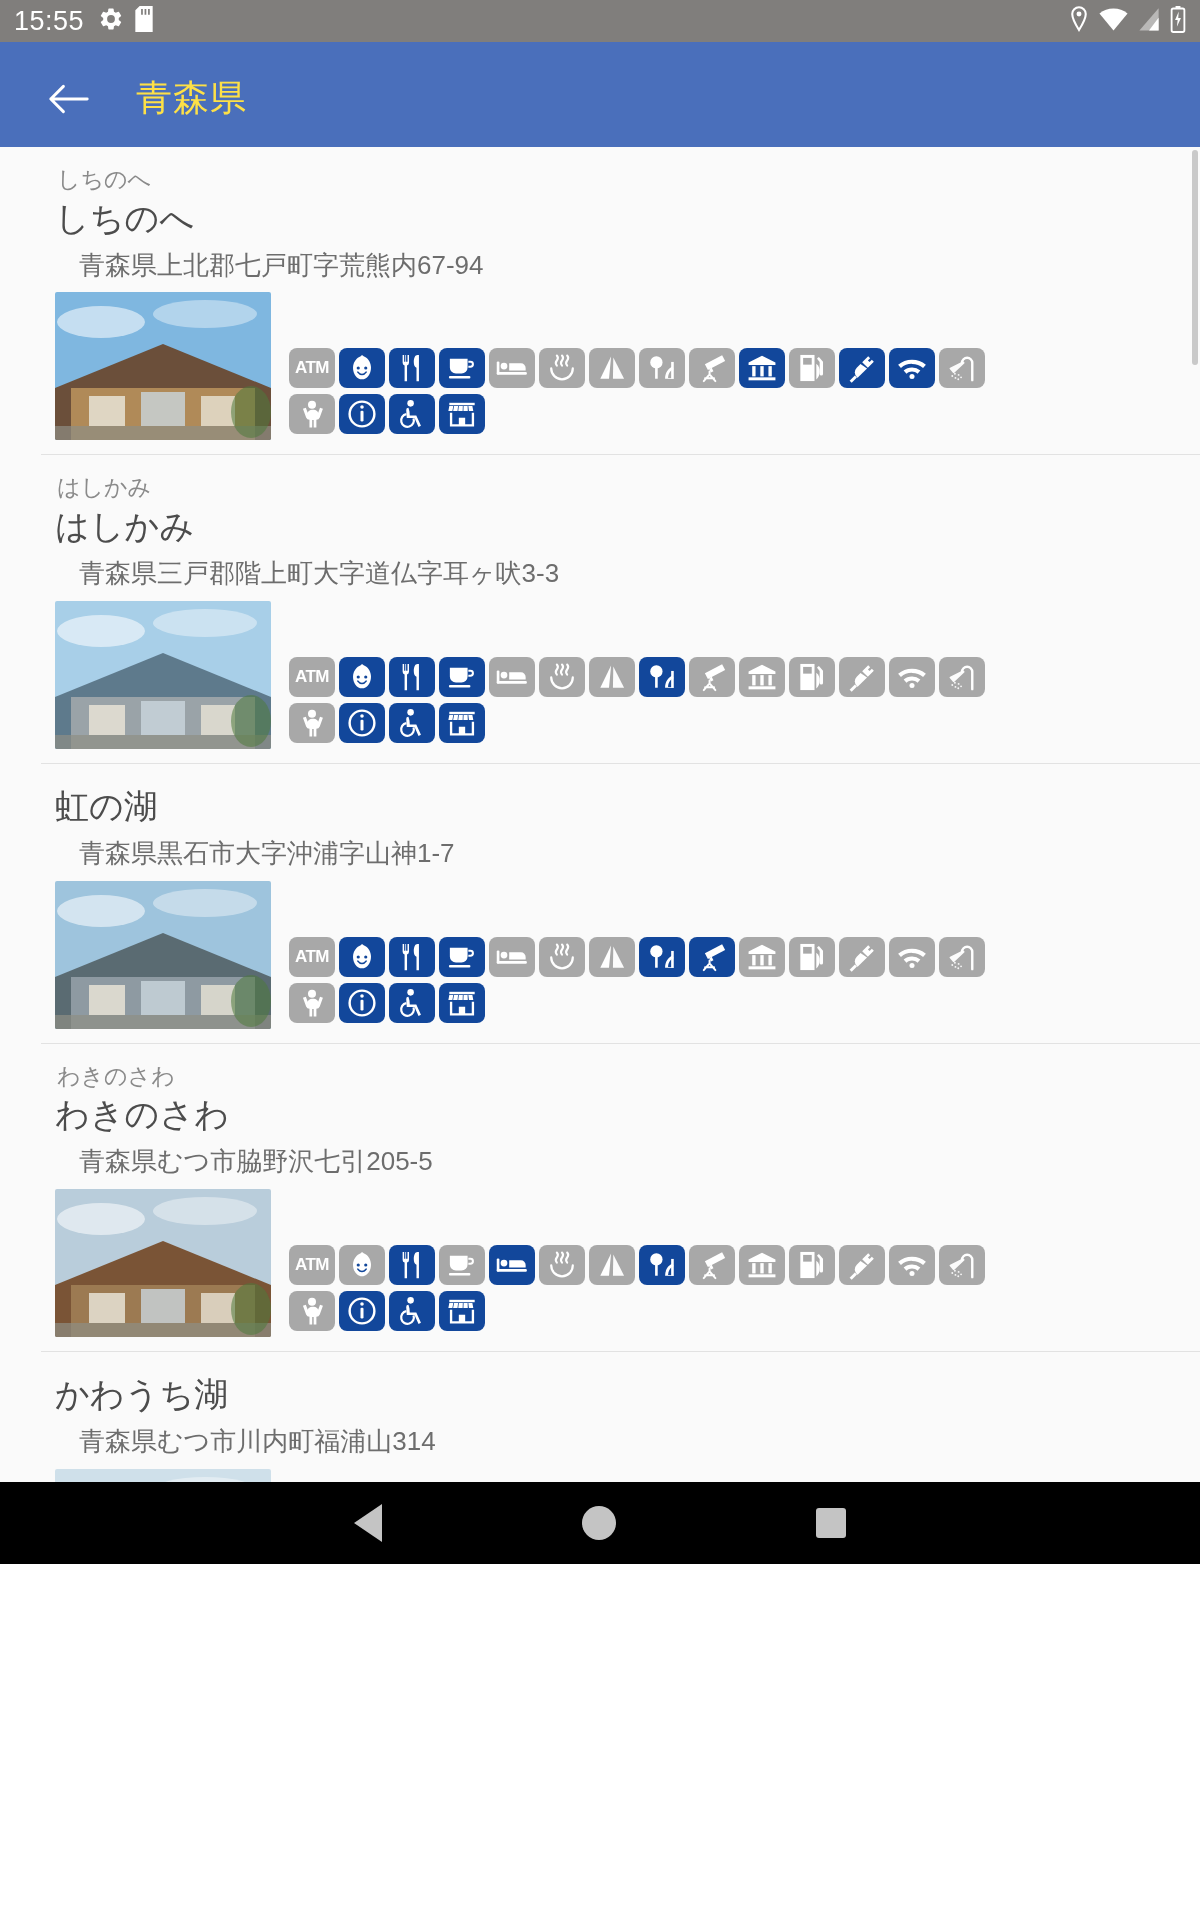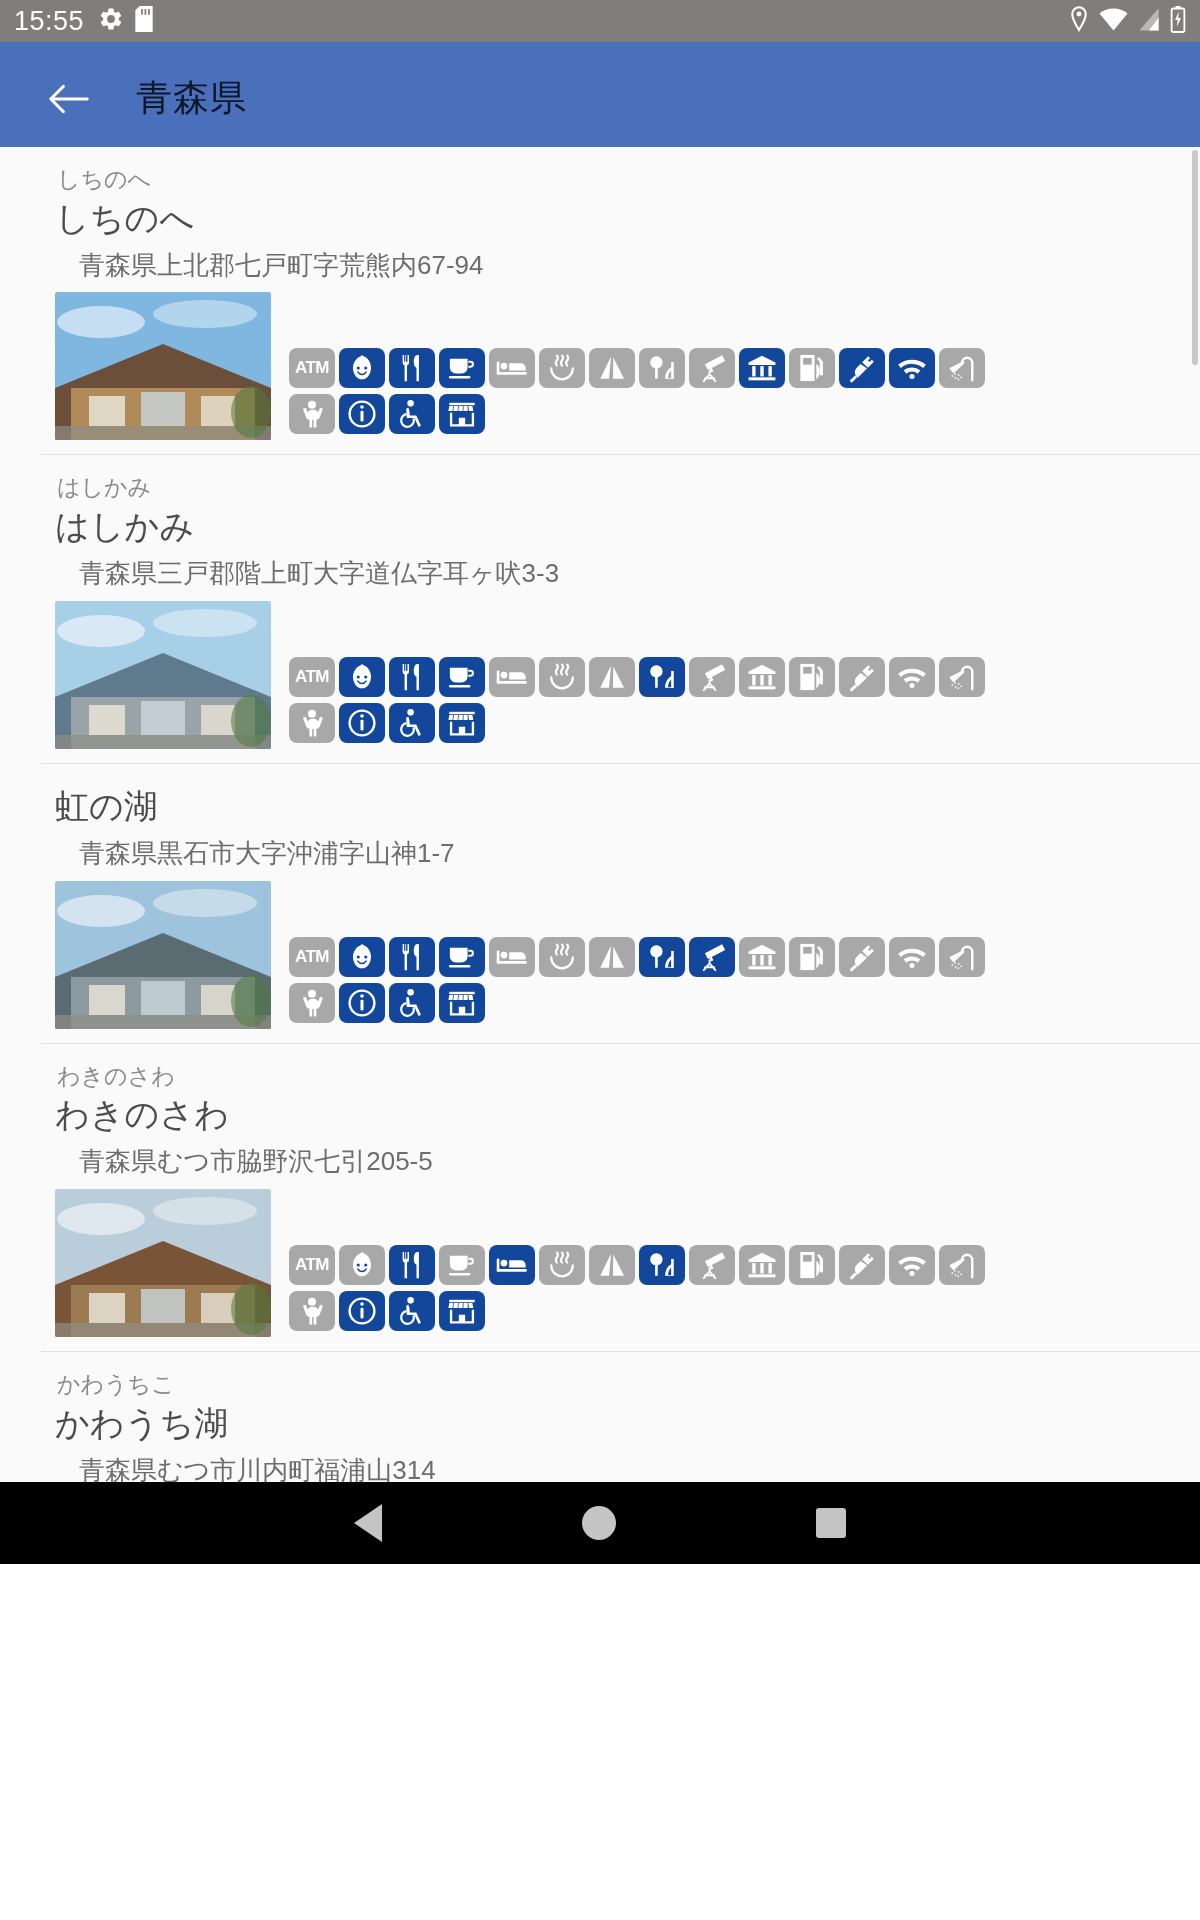--- a/index.html
+++ b/index.html
@@ -17,21 +17,21 @@
     flex: 0 0 42px;
   }
   .sb-clock { font-size: 27px; letter-spacing: .5px; font-weight: 400; }
   .sb-left-icons { display: flex; align-items: center; gap: 11px; margin-left: 14px; }
   .sb-spacer { flex: 1 1 auto; }
   .sb-right-icons { display: flex; align-items: center; gap: 10px; }
   .sb-ic { display: block; }
 
   
   .appbar {
-    height: 105px; background: #4a6fbb; color: #0f172a;
+    height: 105px; background: #4a6fbb; color: #fde047;
     display: flex; align-items: center; padding: 8px 0 0 46px;
     flex: 0 0 105px;
   }
   .back-btn { width: 46px; height: 46px; display: flex; align-items: center; justify-content: center; cursor: pointer; }
   .appbar-title { font-size: 36px; margin-left: 44px; font-weight: 400; letter-spacing: 1px; }
 
   
   .list {
     flex: 1 1 auto; background: #fafafa; overflow: hidden; position: relative;
   }
@@ -739,21 +739,20 @@
                 <path fill="#ffffff" d="M2.4 3h27.2v2.6H2.4z"></path>
                 <path fill="#ffffff" d="M2.4 6.4h4.3l-1 5.3H1.4zM7.5 6.4h4.3l-.6 5.3h-4.7zM12.6 6.4h4.3l-.2 5.3h-4.7zM17.7 6.4H22l.2 5.3h-4.7zM22.8 6.4h4.3l1 5.3h-4.7z"></path>
                 <path fill="none" stroke="#ffffff" stroke-width="2.5" d="M4.3 13.6v13.6h23.4V13.6"></path>
                 <rect x="12.6" y="19" width="6.8" height="8.4" fill="#ffffff"></rect>
               </svg>
             </div>
           </div>
         </div>
       </div>
       <div class="item">
-        <div class="kana">かわうちこ</div>
         <div class="name">かわうち湖</div>
         <div class="addr">青森県むつ市川内町福浦山314</div>
         <div class="body">
           <div class="thumb">
             <svg viewBox="0 0 216 148" preserveAspectRatio="none">
               <rect width="216" height="148" fill="#cfe0ea"></rect>
               <ellipse cx="46" cy="30" rx="44" ry="16" fill="#ffffff" opacity=".55"></ellipse>
               <ellipse cx="150" cy="22" rx="52" ry="14" fill="#ffffff" opacity=".4"></ellipse>
               <path d="M0 96 L108 52 L216 96 L216 148 L0 148 Z" fill="#3f6040"></path>
               <rect x="16" y="96" width="184" height="52" fill="#7e8f5e"></rect>

